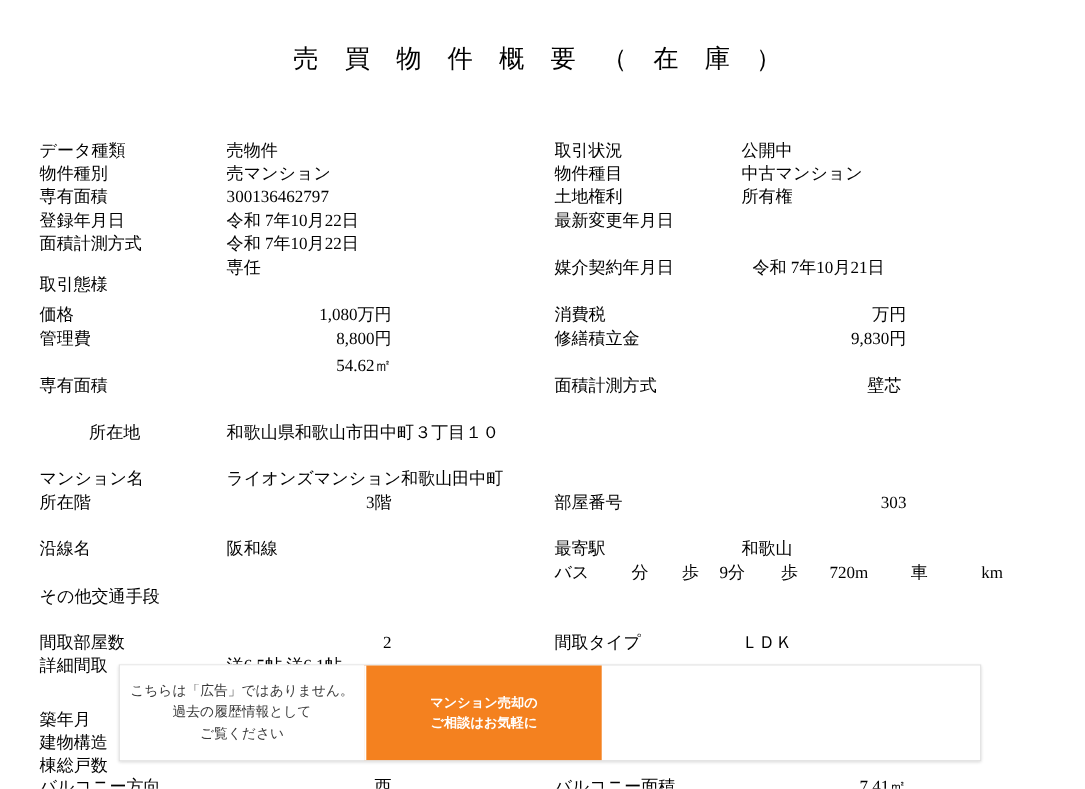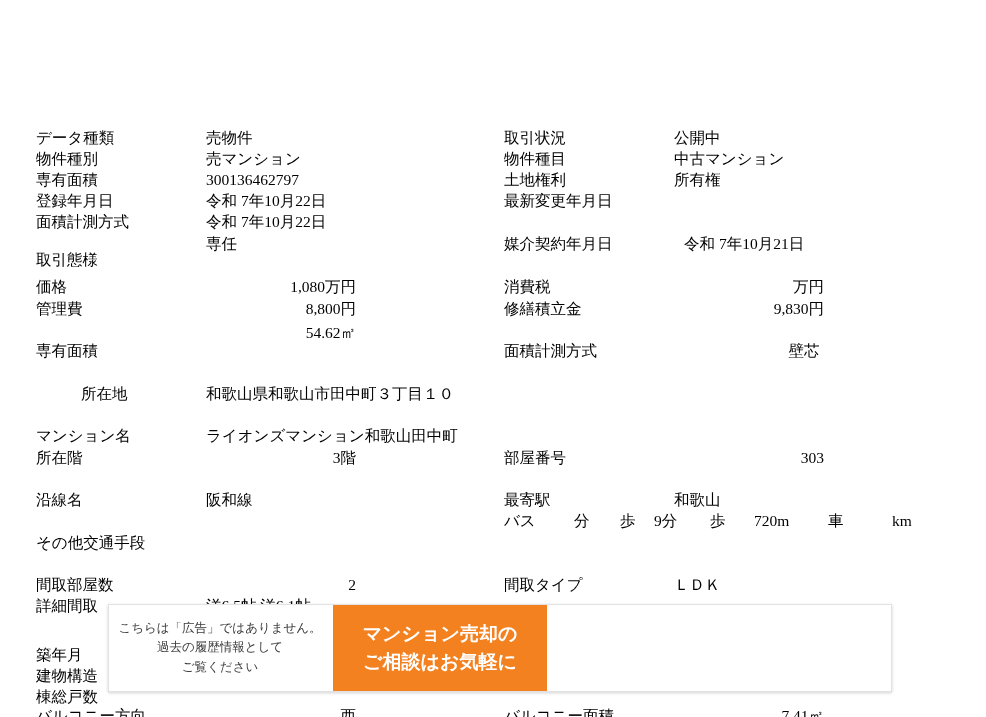--- a/index.html
+++ b/index.html
@@ -101,31 +101,32 @@
   }
   .ad-right {
     width: 214px;
     background: #f4811f;
     color: #ffffff;
     display: flex;
     flex-direction: column;
     align-items: center;
     justify-content: center;
     font-family: "Liberation Sans", sans-serif;
-    font-size: 19px;
+    font-size: 12px;
     font-weight: bold;
     line-height: 1.5;
     border-left: 2px solid #ffffff;
   }
 </style>
 </head>
 <body>
 
 <div class="page">
 
+  <div class="doc-title">売 買 物 件 概 要 （ 在 庫 ）</div>
 
   <div class="lbl c1-lbl" style="top:130px;">データ種類</div>
   <div class="val c1-val" style="top:130px;">売物件</div>
   <div class="lbl c2-lbl" style="top:130px;">取引状況</div>
   <div class="val c2-val" style="top:130px;">公開中</div>
 
   <div class="lbl c1-lbl" style="top:151px;">物件種別</div>
   <div class="val c1-val" style="top:151px;">売マンション</div>
   <div class="lbl c2-lbl" style="top:151px;">物件種目</div>
   <div class="val c2-val" style="top:151px;">中古マンション</div>

